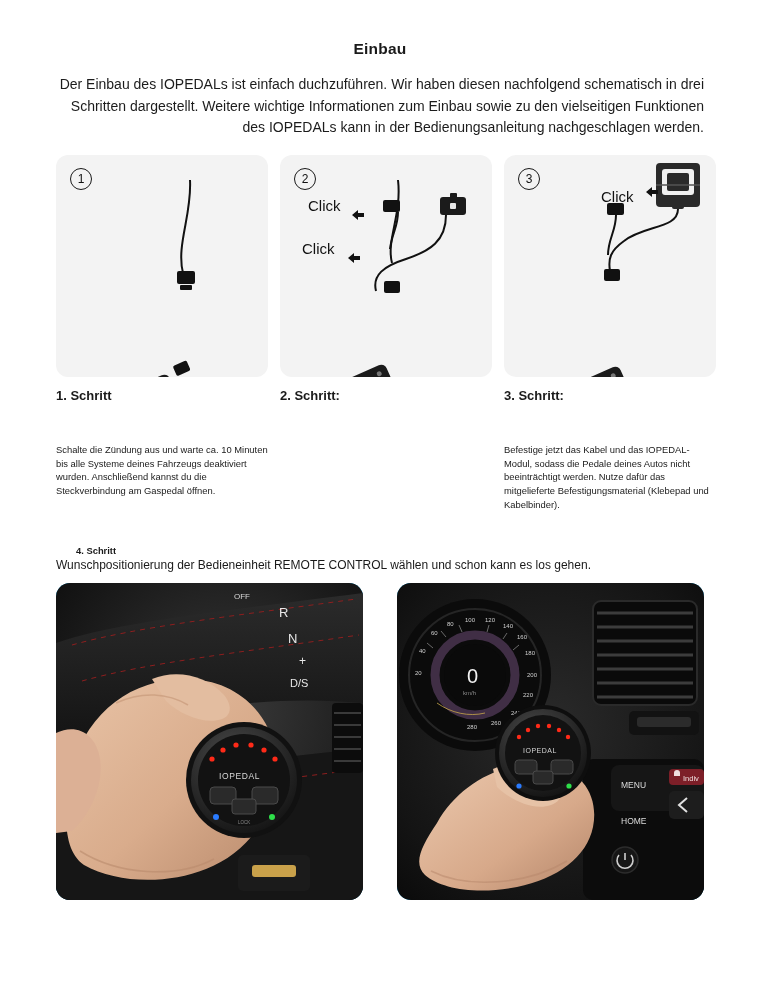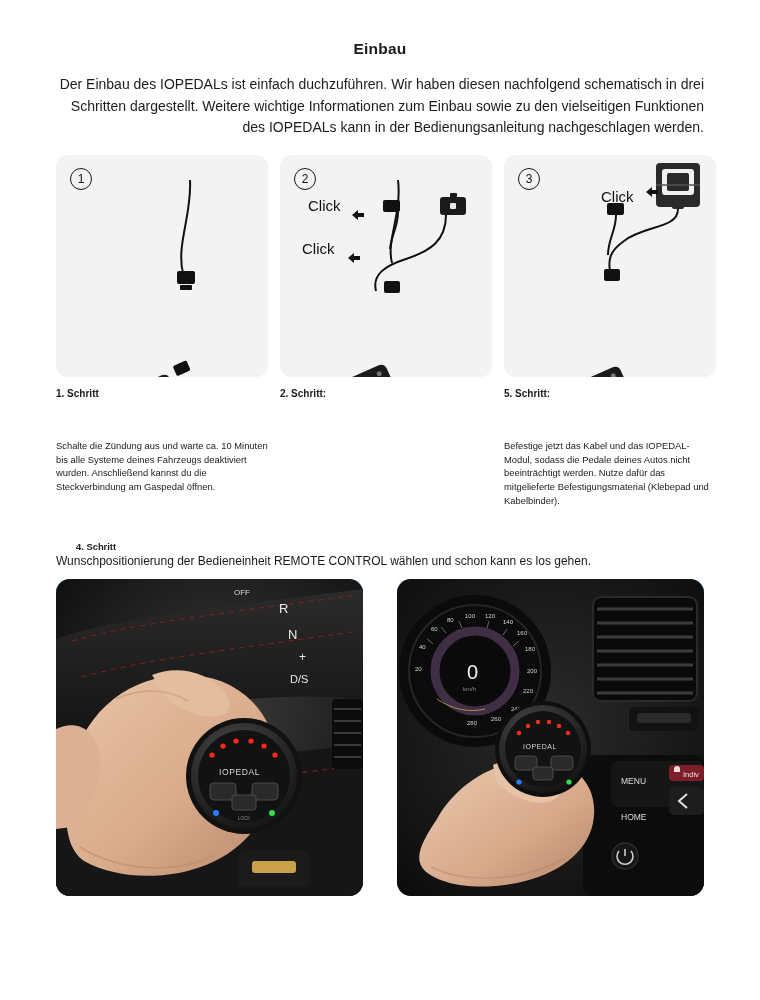--- a/index.html
+++ b/index.html
@@ -61,21 +61,21 @@
     background: transparent;
   }
   .illus svg { position: absolute; inset: 0; }
   .click-label {
     position: absolute;
     font-size: 15px;
     color: #111;
     white-space: nowrap;
   }
   .step-head {
-    font-size: 10px;
+    font-size: 13px;
     font-weight: bold;
     margin-top: 11px;
     margin-bottom: 1px;
   }
   .step-body {
     font-size: 9.4px;
     line-height: 1.45;
     margin-top: 40px;
   }
   .step4 { margin-top: 34px; }
@@ -209,21 +209,21 @@
             <circle cx="121" cy="264" r="2.4" fill="#777"></circle>
           </g>
           <rect x="100" y="114" width="16" height="12" rx="2" fill="#111"></rect>
 
           <path d="M111 260 L153 280 L203 326 L184 328 L126 292 L103 280 Z" fill="#111"></path>
 
           <path d="M142 37 l6 -5 l0 3 l6 0 l0 4 l-6 0 l0 3 z" fill="#111"></path>
         </svg>
         <div class="click-label" style="left:97px; top:33px;">Click</div>
       </div>
-      <div class="step-head">5. Schritt:</div>
+      <div class="step-head">3. Schritt:</div>
       <div class="step-body">Befestige jetzt das Kabel und das IOPEDAL-Modul, sodass die Pedale deines Autos nicht beeinträchtigt werden. Nutze dafür das mitgelieferte Befestigungsmaterial (Klebepad und Kabelbinder).</div>
     </div>
 
   </div>
 
   <div class="step4">
     <div class="step4-head">4. Schritt</div>
     <div class="step4-body">Wunschpositionierung der Bedieneinheit REMOTE CONTROL wählen und schon kann es los gehen.</div>
   </div>
 

